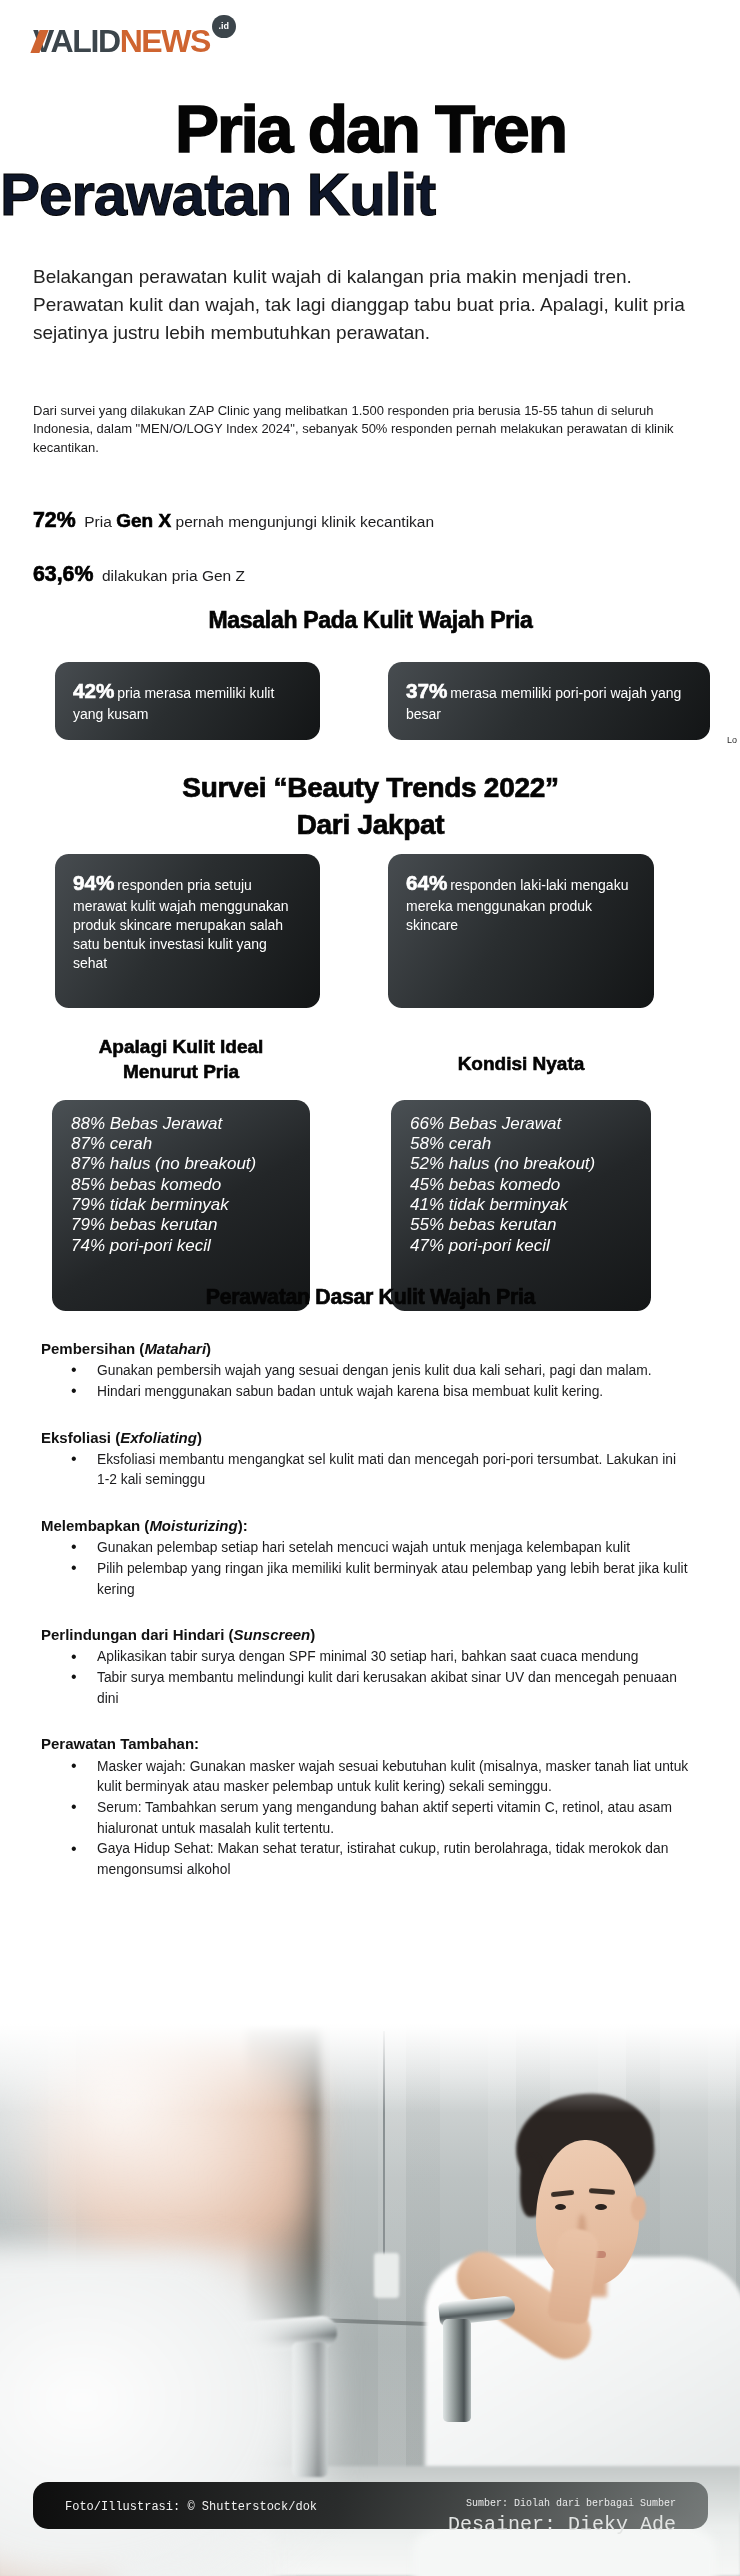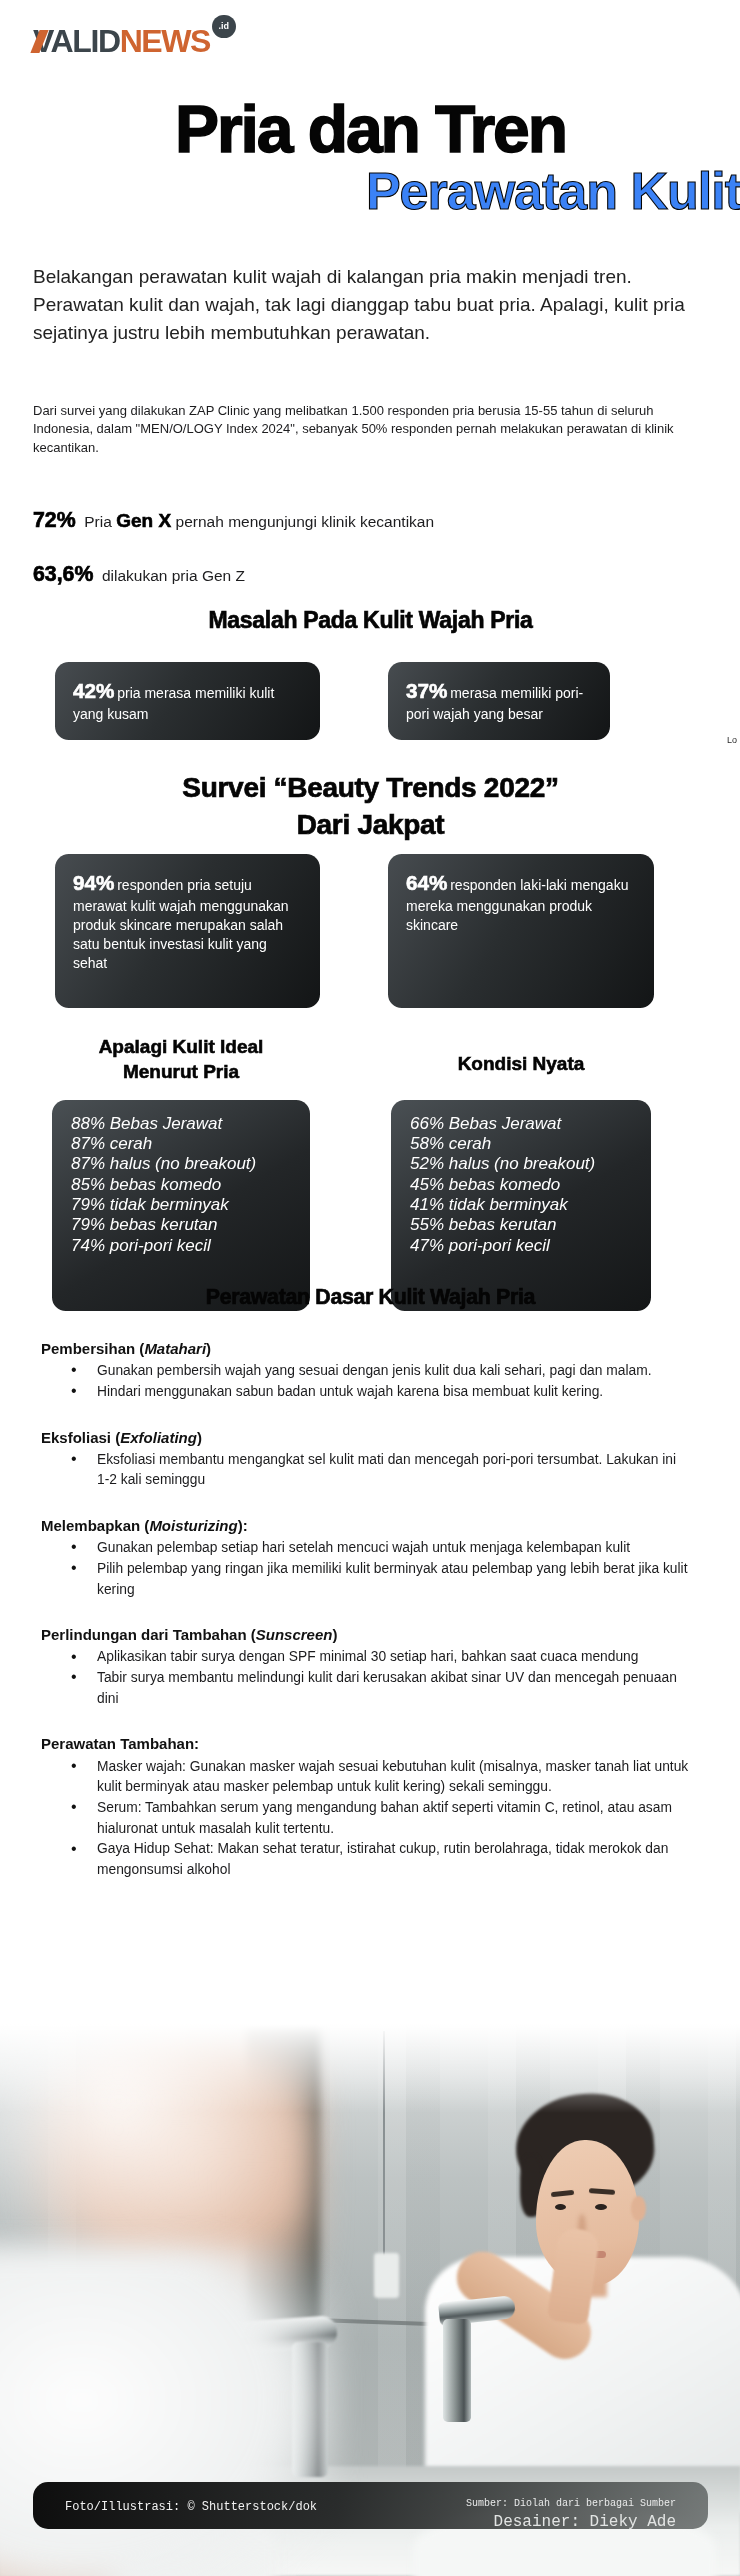--- a/index.html
+++ b/index.html
@@ -15,22 +15,22 @@
           transform:skewX(-22deg);z-index:3;}
   .lbadge{display:inline-block;vertical-align:top;margin-left:2.1px;margin-top:-8.3px;
           width:23.4px;height:23.4px;border-radius:50%;background:#3c454b;color:#fff;
           font-size:9px;font-weight:700;letter-spacing:0;
           line-height:23.4px;text-align:center;}
 
   
   .t1{position:absolute;left:0;top:96px;width:741px;margin:0;text-align:center;
       font-size:66px;line-height:1;font-weight:700;color:#050505;letter-spacing:-2.1px;
       -webkit-text-stroke:1.5px #050505;}
-  .t2{position:absolute;left:0;top:165px;width:741px;margin:0;text-align:right;
-      font-size:52px;line-height:1;font-weight:700;color:#3b82f6;letter-spacing:-1px;
+  .t2{position:absolute;left:0;top:165px;width:741px;margin:0;text-align:left;
+      font-size:60px;line-height:1;font-weight:700;color:#0f172a;letter-spacing:-1px;
       -webkit-text-stroke:1.1px #050505;}
 
   
   .intro{position:absolute;left:33px;top:263px;width:678px;margin:0;
          font-size:19px;line-height:1.47;color:#222;}
   .note{position:absolute;left:33px;top:402px;width:671px;margin:0;
         font-size:13px;line-height:1.42;color:#1d1d1f;}
 
   
   .stat{position:absolute;left:33px;white-space:nowrap;}
@@ -46,21 +46,21 @@
   .h-masalah{top:607px;font-size:23px;}
   .h-jakpat{top:770px;font-size:28px;line-height:1.32;}
   .h-perawatan{top:1285px;font-size:21.3px;}
 
   
   .card{position:absolute;border-radius:13.8px;color:#fff;
         background:linear-gradient(122deg,#474c50 0%,#2a2e30 45%,#131516 100%);
         padding:15px 18px;box-sizing:border-box;font-size:14px;line-height:1.36;}
   .cv{font-size:20.7px;font-weight:700;-webkit-text-stroke:0.6px #fff;margin-right:2.8px;}
   .c42{left:55px;top:662px;width:265px;height:78px;}
-  .c37{left:388px;top:662px;width:222px;height:78px;}
+  .c37{left:388px;top:662px;width:322px;height:78px;}
   .c94{left:55px;top:854px;width:265px;height:154px;}
   .c64{left:388px;top:854px;width:266px;height:154px;}
 
   .frag{position:absolute;left:727px;top:735px;font-size:9px;color:#2a2a2a;width:13.8px;
         overflow:hidden;white-space:nowrap;}
 
   
   .khead{position:absolute;margin:0;text-align:center;font-weight:700;font-size:19px;
          line-height:1.3;color:#050505;-webkit-text-stroke:0.6px #050505;}
   .kh-left{left:52px;top:1035px;width:258px;}
@@ -148,21 +148,21 @@
       background:linear-gradient(180deg,#ffffff 0%,rgba(255,255,255,0) 100%);}
 
   
   .caption-bar{left:33px !important;top:458px !important;width:675px;height:47px;z-index:20;
       border-radius:15px;box-sizing:border-box;display:flex;justify-content:space-between;
       padding:9.6px 32px 6.9px 32px;
       background:linear-gradient(90deg,rgba(2,2,2,.95) 0%,rgba(22,24,24,.9) 45%,rgba(86,91,90,.78) 100%);font-family:Liberation Mono, monospace;}
   .cred{color:#f2f2f2;font-size:12px;margin-top:8.3px;}
   .srccol{text-align:right;color:#e9eaea;}
   .src{font-size:10px;margin-top:6.9px;}
-  .des{font-size:16px;margin-top:3.4px;color:#e2e4e3;}
+  .des{font-size:20px;margin-top:3.4px;color:#e2e4e3;}
 </style>
 </head>
 <body>
 
 <div class="page">
 
   <div class="logo">
     <span class="lwedge"></span>
     <span class="lv">VALID</span><span class="ln">NEWS</span><span class="lbadge">.id</span>
   </div>
@@ -239,21 +239,21 @@
     <div class="group">
       <div class="gtitle"><span>Eksfoliasi (</span><i>Exfoliating</i><span>)</span></div>
       <div class="b-row">Eksfoliasi membantu mengangkat sel kulit mati dan mencegah pori-pori tersumbat. Lakukan ini 1-2 kali seminggu</div>
     </div>
     <div class="group">
       <div class="gtitle"><span>Melembapkan (</span><i>Moisturizing</i><span>):</span></div>
       <div class="b-row">Gunakan pelembap setiap hari setelah mencuci wajah untuk menjaga kelembapan kulit</div>
       <div class="b-row">Pilih pelembap yang ringan jika memiliki kulit berminyak atau pelembap yang lebih berat jika kulit kering</div>
     </div>
     <div class="group">
-      <div class="gtitle"><span>Perlindungan dari Tambahan (</span><i>Sunscreen</i><span>)</span></div>
+      <div class="gtitle"><span>Perlindungan dari Hindari (</span><i>Sunscreen</i><span>)</span></div>
       <div class="b-row">Aplikasikan tabir surya dengan SPF minimal 30 setiap hari, bahkan saat cuaca mendung</div>
       <div class="b-row">Tabir surya membantu melindungi kulit dari kerusakan akibat sinar UV dan mencegah penuaan dini</div>
     </div>
     <div class="group">
       <div class="gtitle"><span>Perawatan Tambahan:</span><i></i><span></span></div>
       <div class="b-row">Masker wajah: Gunakan masker wajah sesuai kebutuhan kulit (misalnya, masker tanah liat untuk kulit berminyak atau masker pelembap untuk kulit kering) sekali seminggu.</div>
       <div class="b-row">Serum: Tambahkan serum yang mengandung bahan aktif seperti vitamin C, retinol, atau asam hialuronat untuk masalah kulit tertentu.</div>
       <div class="b-row">Gaya Hidup Sehat: Makan sehat teratur, istirahat cukup, rutin berolahraga, tidak merokok dan mengonsumsi alkohol</div>
     </div>
   </div>

